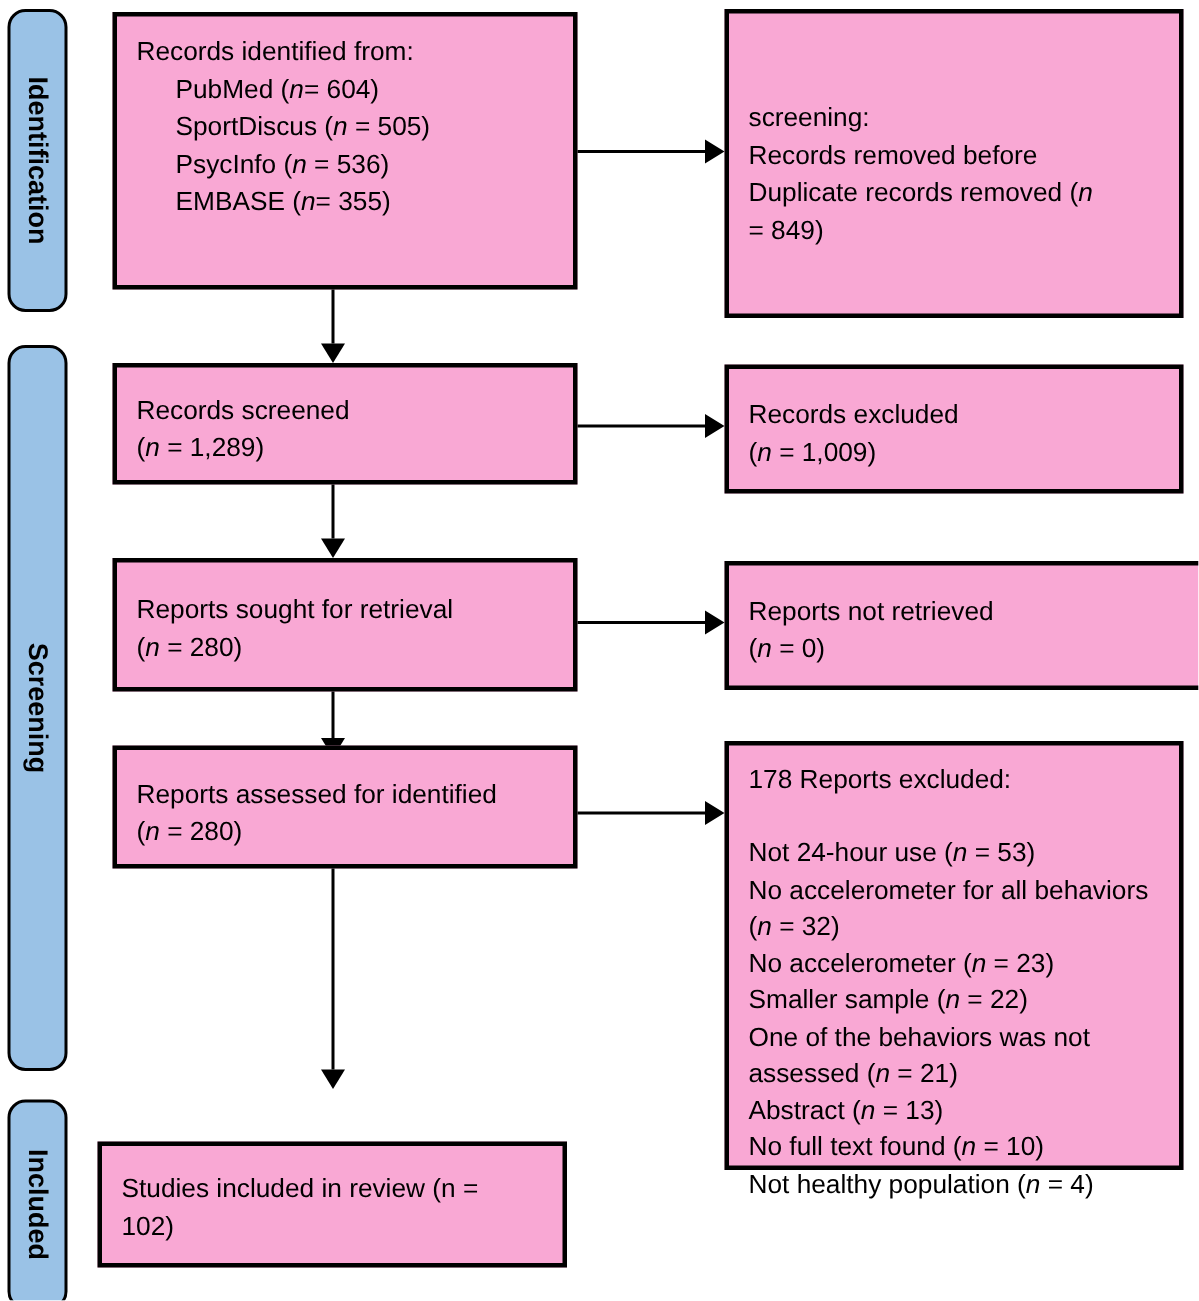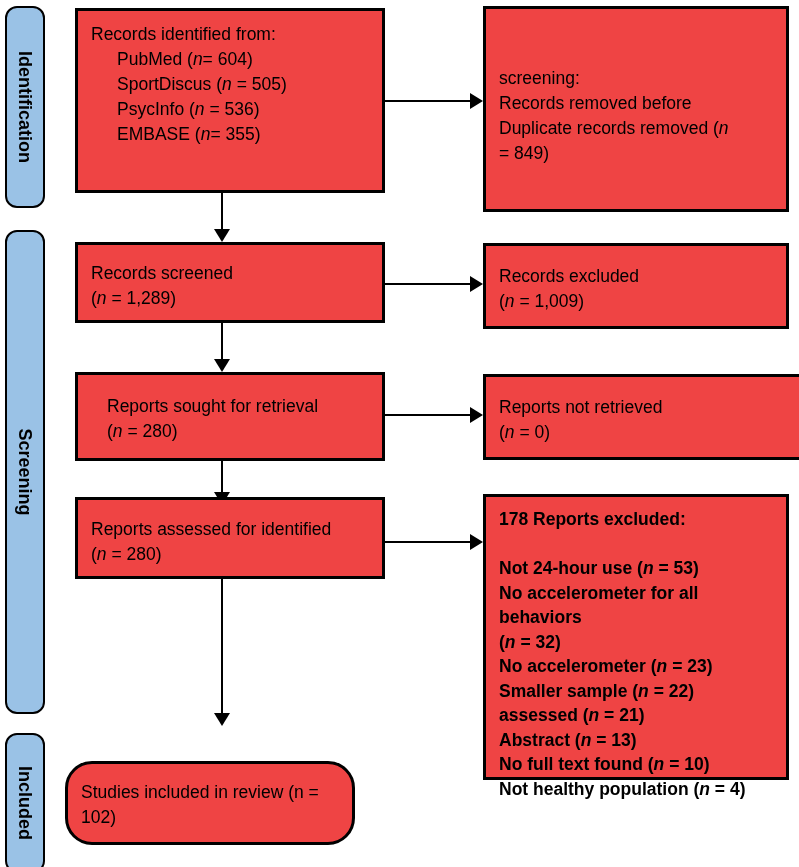--- a/index.html
+++ b/index.html
@@ -36,21 +36,21 @@
     font-size: 18px;
     font-weight: bold;
     color: #000000;
     letter-spacing: 0px;
     line-height: 1;
   }
 
   
   .flow-box {
     position: absolute;
-    background: #ef4444;
+    background: #f9a8d4;
     border: 3px solid #000000;
     box-sizing: border-box;
   }
   .flow-box-text {
     position: absolute;
     left: 13px;
     right: 8px;
     top: 11px;
     font-size: 17.5px;
     line-height: 25px;
@@ -151,21 +151,21 @@
       </div>
   </div>
 
   <div class="h-line" style="left:385px; top:283px; width:85px;"></div>
   <div class="h-arrow-head" style="left:470px; top:276px;"></div>
 
   <div class="v-line" style="left:221px; top:323px; height:36px;"></div>
   <div class="v-arrow-head" style="left:214px; top:359px;"></div>
 
   <div class="flow-box" style="left:75px; top:372px; width:310px; height:89px;">
-    <div class="flow-box-text" style="top:19px;margin-left:16px;">
+    <div class="flow-box-text" style="top:19px;">
         <span class="ln">Reports sought for retrieval</span>
         <span class="ln">(<em>n</em> = 280)</span>
       </div>
   </div>
 
   <div class="flow-box" style="left:483px; top:374px; width:336px; height:86px;">
     <div class="flow-box-text" style="top:18px;">
         <span class="ln">Reports not retrieved</span>
         <span class="ln">(<em>n</em> = 0)</span>
       </div>
@@ -177,42 +177,43 @@
   <div class="v-line" style="left:221px; top:461px; height:31px;"></div>
   <div class="v-arrow-head" style="left:214px; top:492px;"></div>
 
   <div class="flow-box" style="left:75px; top:497px; width:310px; height:82px;">
     <div class="flow-box-text" style="top:17px;">
         <span class="ln">Reports assessed for identified</span>
         <span class="ln">(<em>n</em> = 280)</span>
       </div>
   </div>
 
-  <div class="flow-box" style="left:483px; top:494px; width:306px; height:286px;font-weight:bold;">
+  <div class="flow-box" style="left:483px; top:494px; width:306px; height:286px;">
     <div class="flow-box-text" style="top:10px; line-height:24.5px;">
         <span class="ln">178 Reports excluded:</span>
         <span class="ln">&nbsp;</span>
         <span class="ln">Not 24-hour use (<em>n</em> = 53)</span>
         <span class="ln">No accelerometer for all behaviors</span>
         <span class="ln">(<em>n</em> = 32)</span>
         <span class="ln">No accelerometer (<em>n</em> = 23)</span>
         <span class="ln">Smaller sample (<em>n</em> = 22)</span>
+        <span class="ln">One of the behaviors was not</span>
         <span class="ln">assessed (<em>n</em> = 21)</span>
         <span class="ln">Abstract (<em>n</em> = 13)</span>
         <span class="ln">No full text found (<em>n</em> = 10)</span>
         <span class="ln">Not healthy population (<em>n</em> = 4)</span>
       </div>
   </div>
 
   <div class="h-line" style="left:385px; top:541px; width:85px;"></div>
   <div class="h-arrow-head" style="left:470px; top:534px;"></div>
 
   <div class="v-line" style="left:221px; top:579px; height:134px;"></div>
   <div class="v-arrow-head" style="left:214px; top:713px;"></div>
 
-  <div class="flow-box" style="left:65px; top:761px; width:290px; height:84px;border-radius:27px;">
+  <div class="flow-box" style="left:65px; top:761px; width:313px; height:84px;">
     <div class="flow-box-text" style="top:16px;">
         <span class="ln">Studies included in review (n =</span>
         <span class="ln">102)</span>
       </div>
   </div>
 
 </div>
 
 </body></html>

